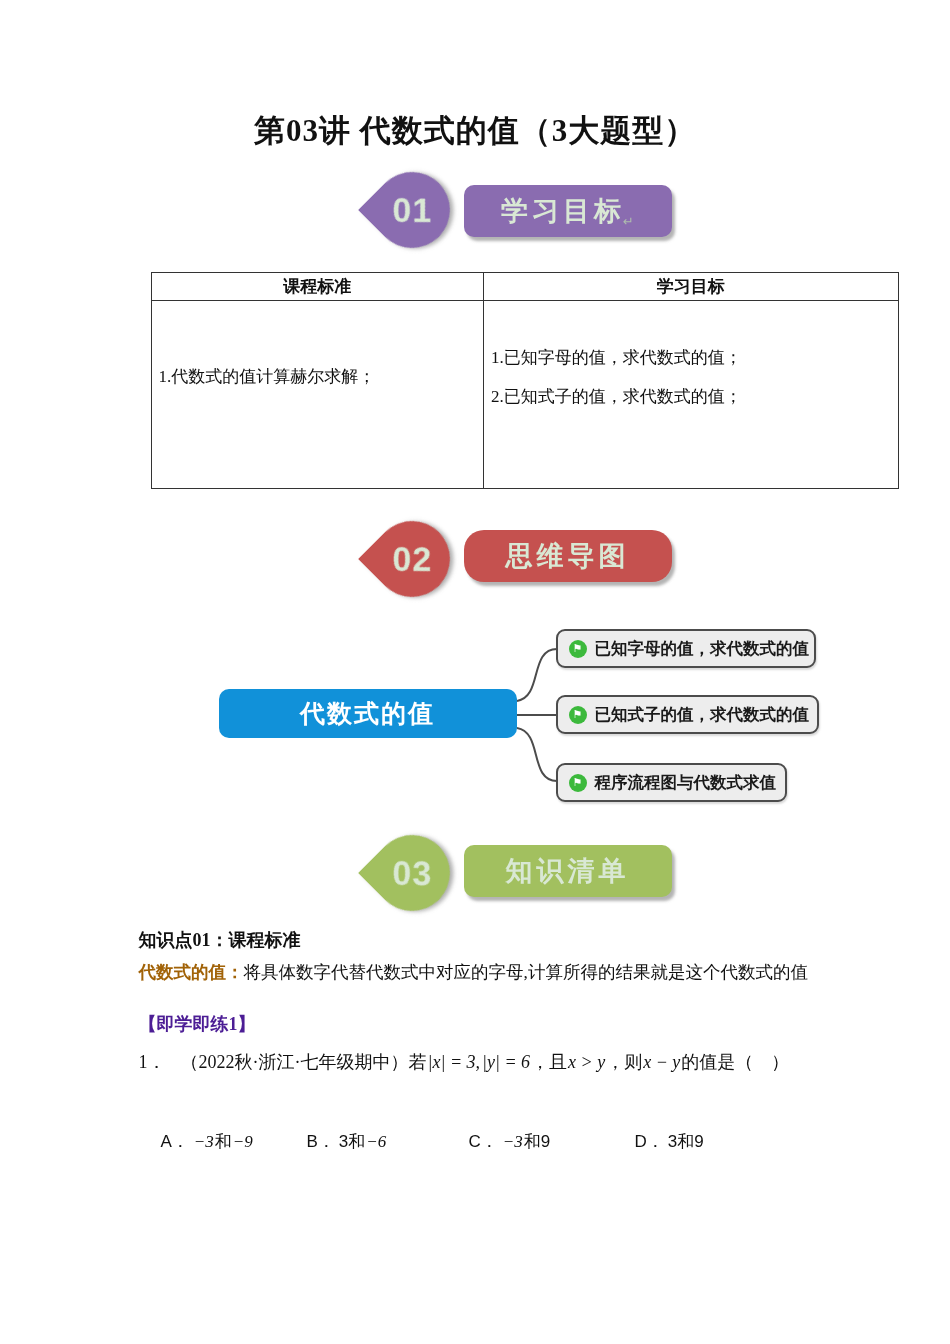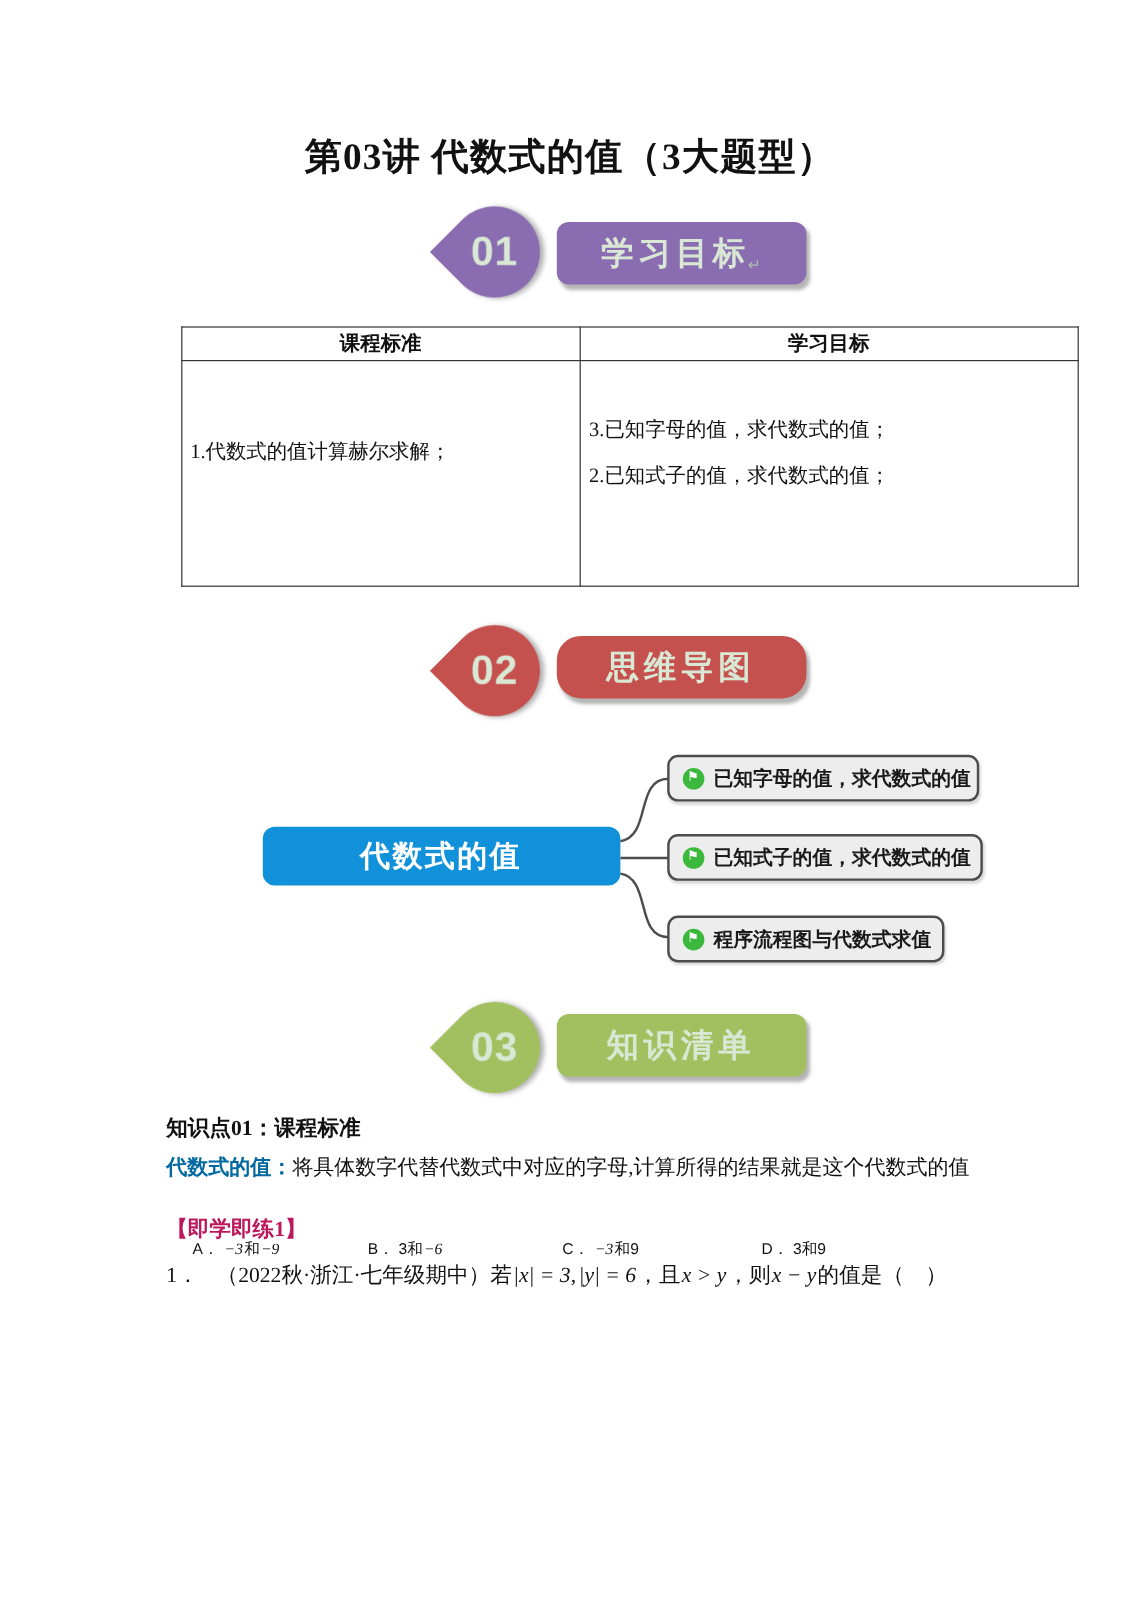--- a/index.html
+++ b/index.html
@@ -84,21 +84,21 @@
   .kp-def   { position:absolute; left:88px; top:960px; font-size:17.5px; }
   .kp-def .term { font-weight:bold; }
   .practice { position:absolute; left:88px; top:1012px; font-size:18px; font-weight:bold; }
 
   
   .question { position:absolute; left:88px; top:1050px; font-size:18px; white-space:nowrap; }
   .question .qnum { display:inline-block; min-width:42px; }
   .seg.m { font-family:"Liberation Serif","DejaVu Serif",serif; font-style:italic; padding:0 1px; }
   .question .seg.t { font-family:"Liberation Serif","DejaVu Serif",serif; }
 
-  .options { position:absolute; left:0; top:1032px; width:100%; height:28px; font-size:13px; }
+  .options { position:absolute; left:0; top:1130px; width:100%; height:28px; font-size:17px; }
   .option { position:absolute; top:0; white-space:nowrap; }
   .option .label, .option .seg.t { font-family:"Liberation Sans","DejaVu Sans",sans-serif; }
   .option .label { margin-right:4px; }
   .opt-a { left:110px; } .opt-b { left:256px; } .opt-c { left:418px; } .opt-d { left:584px; }
 </style>
 </head>
 <body>
 
 <div class="page">
 
@@ -120,21 +120,21 @@
     <tbody>
         <tr>
       <th>课程标准</th>
       <th>学习目标</th>
     </tr>
     <tr>
       <td>
         <p>1.代数式的值计算赫尔求解；</p>
       </td>
       <td>
-        <p>3.已知字母的值，求代数式的值；</p>
+        <p>1.已知字母的值，求代数式的值；</p>
         <p>2.已知式子的值，求代数式的值；</p>
       </td>
     </tr>
   </tbody>
     </table>
 
   <div class="badge" style="left: 323px; top: 521px; background-color: rgb(197, 81, 79);">
     <span class="num">02</span>
   </div>
   <div class="bar" style="left: 413px; top: 530px; background-color: rgb(197, 81, 79); border-radius: 20px;">
@@ -166,23 +166,23 @@
 
   <div class="badge" style="left: 323px; top: 835px; background-color: rgb(162, 192, 95);">
     <span class="num">03</span>
   </div>
   <div class="bar" style="left: 413px; top: 845px; background-color: rgb(162, 192, 95);">
     <span>知识清单</span>
   </div>
 
   <div class="kp-title">知识点01：课程标准</div>
   <div class="kp-def">
-    <span class="term" style="color: #0369a1;">代数式的值：</span><span>将具体数字代替代数式中对应的字母,计算所得的结果就是这个代数式的值</span>
-  </div>
-  <div class="practice" style="color: #be185d;">【即学即练1】</div>
+    <span class="term" style="color: #a16207;">代数式的值：</span><span>将具体数字代替代数式中对应的字母,计算所得的结果就是这个代数式的值</span>
+  </div>
+  <div class="practice" style="color: #4c1d95;">【即学即练1】</div>
 
   <div class="question">
     <span class="qnum">1．</span><span><span class="seg t">（2022秋·浙江·七年级期中）若</span><span class="seg m">|x| = 3,</span><span class="seg m">|y| = 6</span><span class="seg t">，且</span><span class="seg m">x &gt; y</span><span class="seg t">，则</span><span class="seg m">x − y</span><span class="seg t">的值是（　）</span></span>
   </div>
 
   <div class="options">
     <span class="option opt-a">
       <span class="label">A．</span><span><span class="seg m">−3</span><span class="seg t">和</span><span class="seg m">−9</span></span>
     </span>
     <span class="option opt-b">

